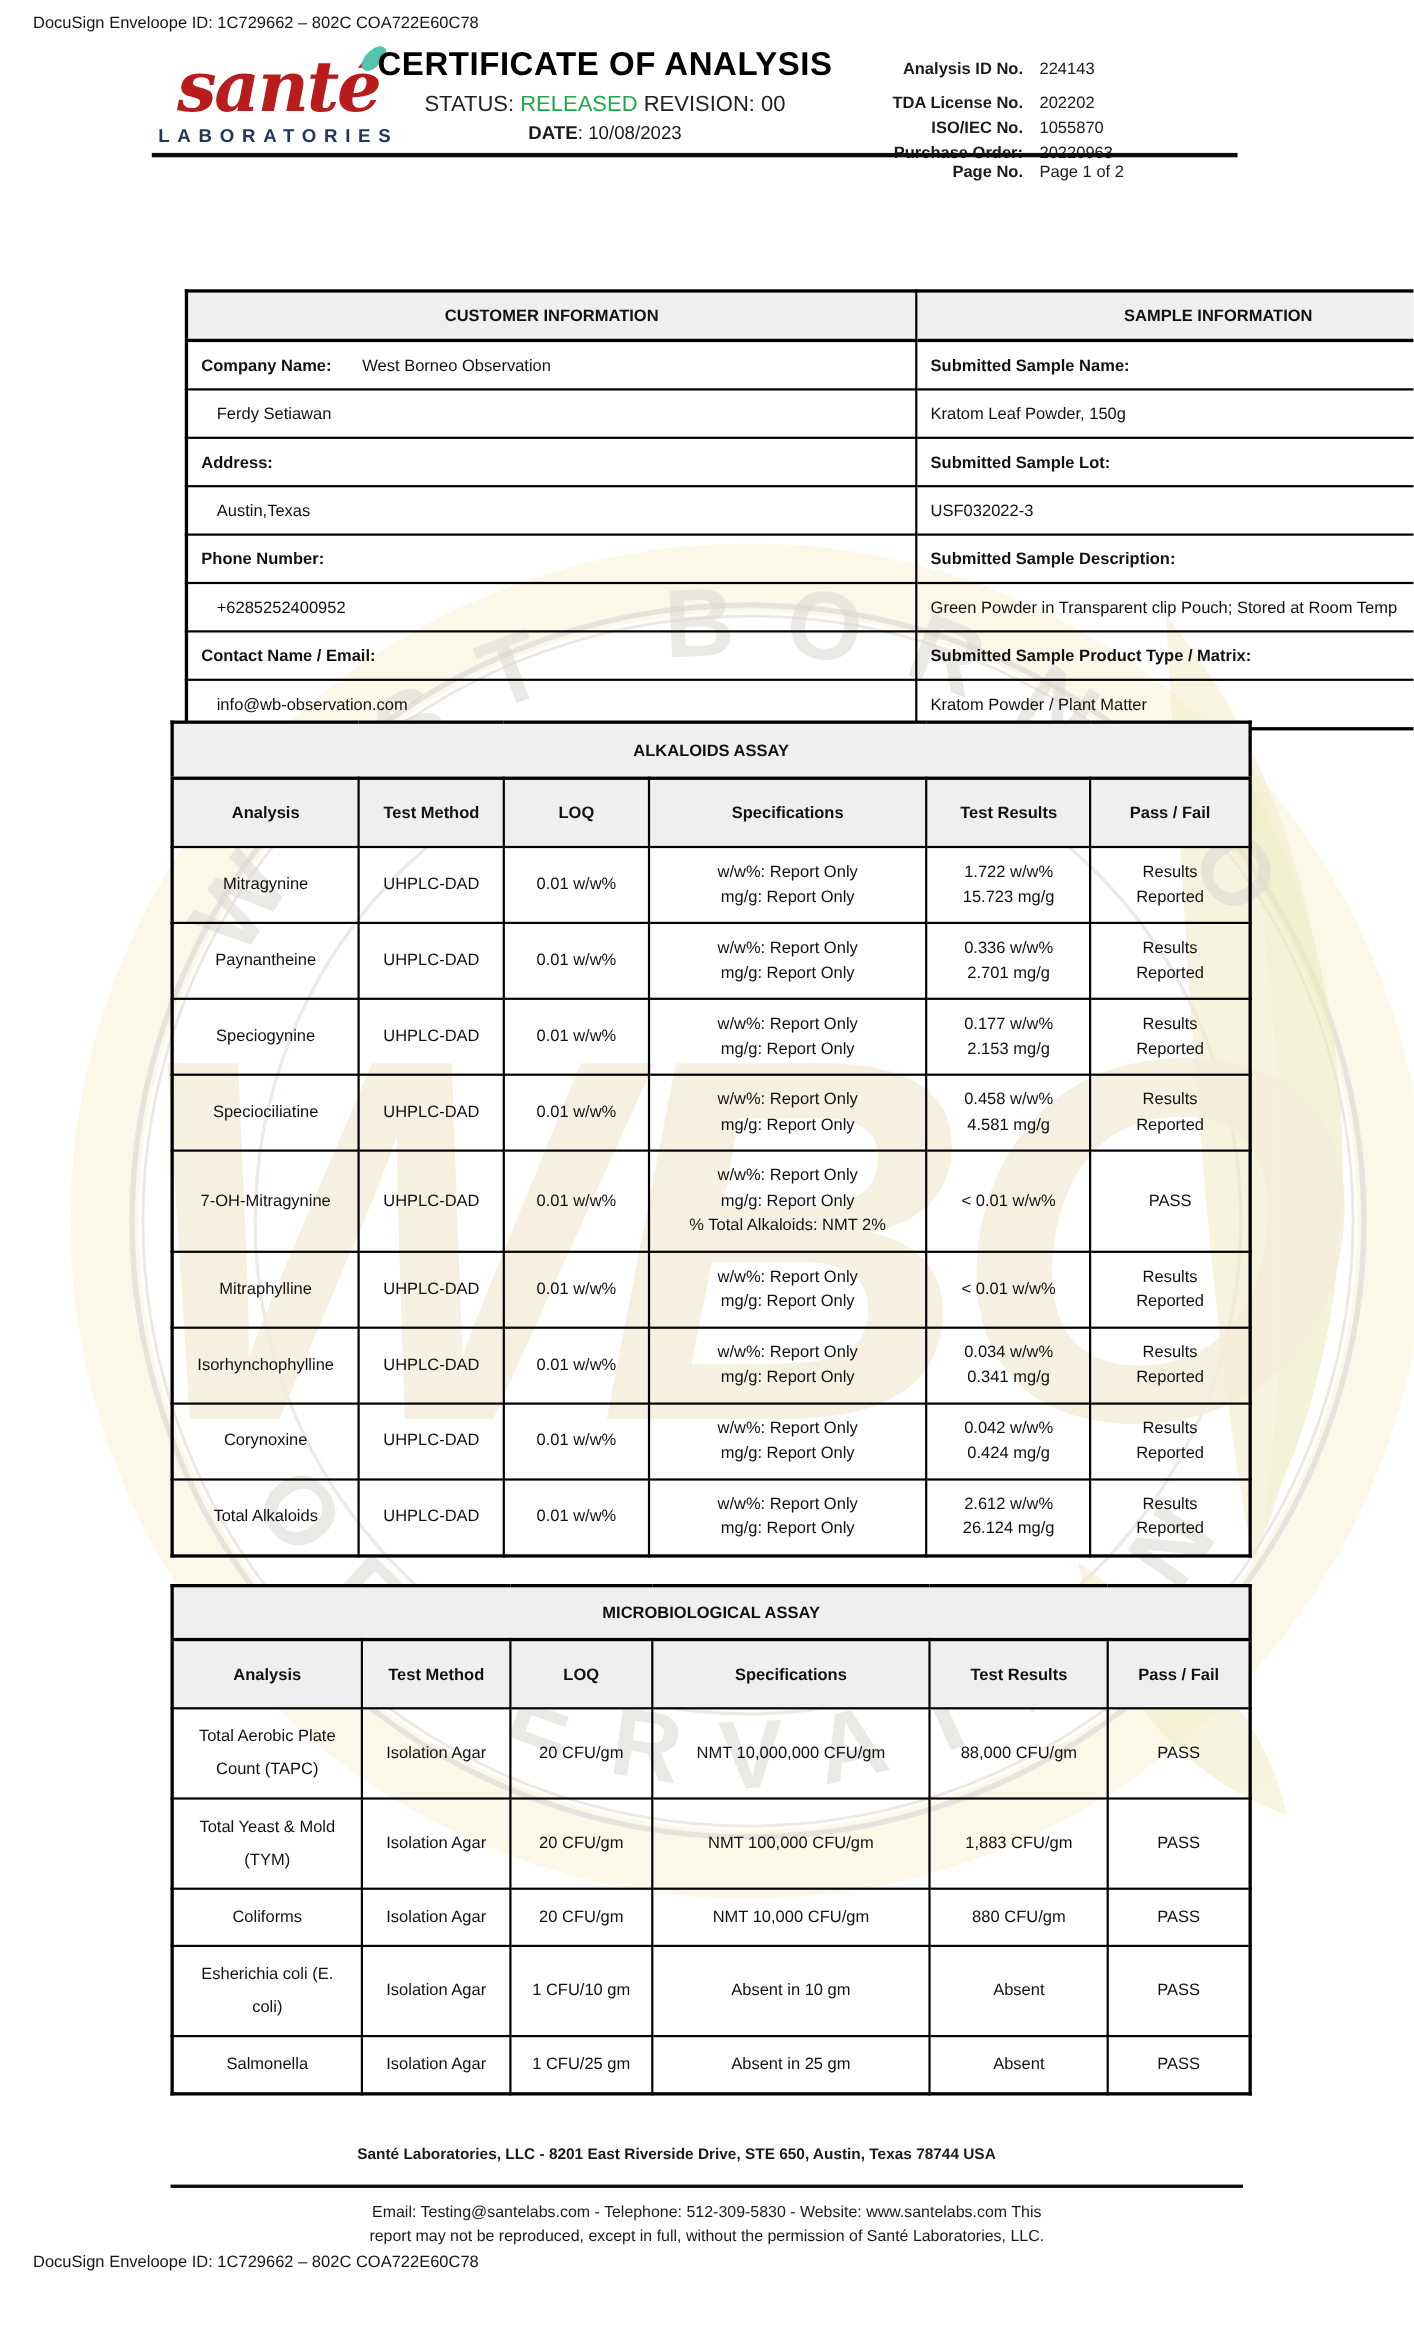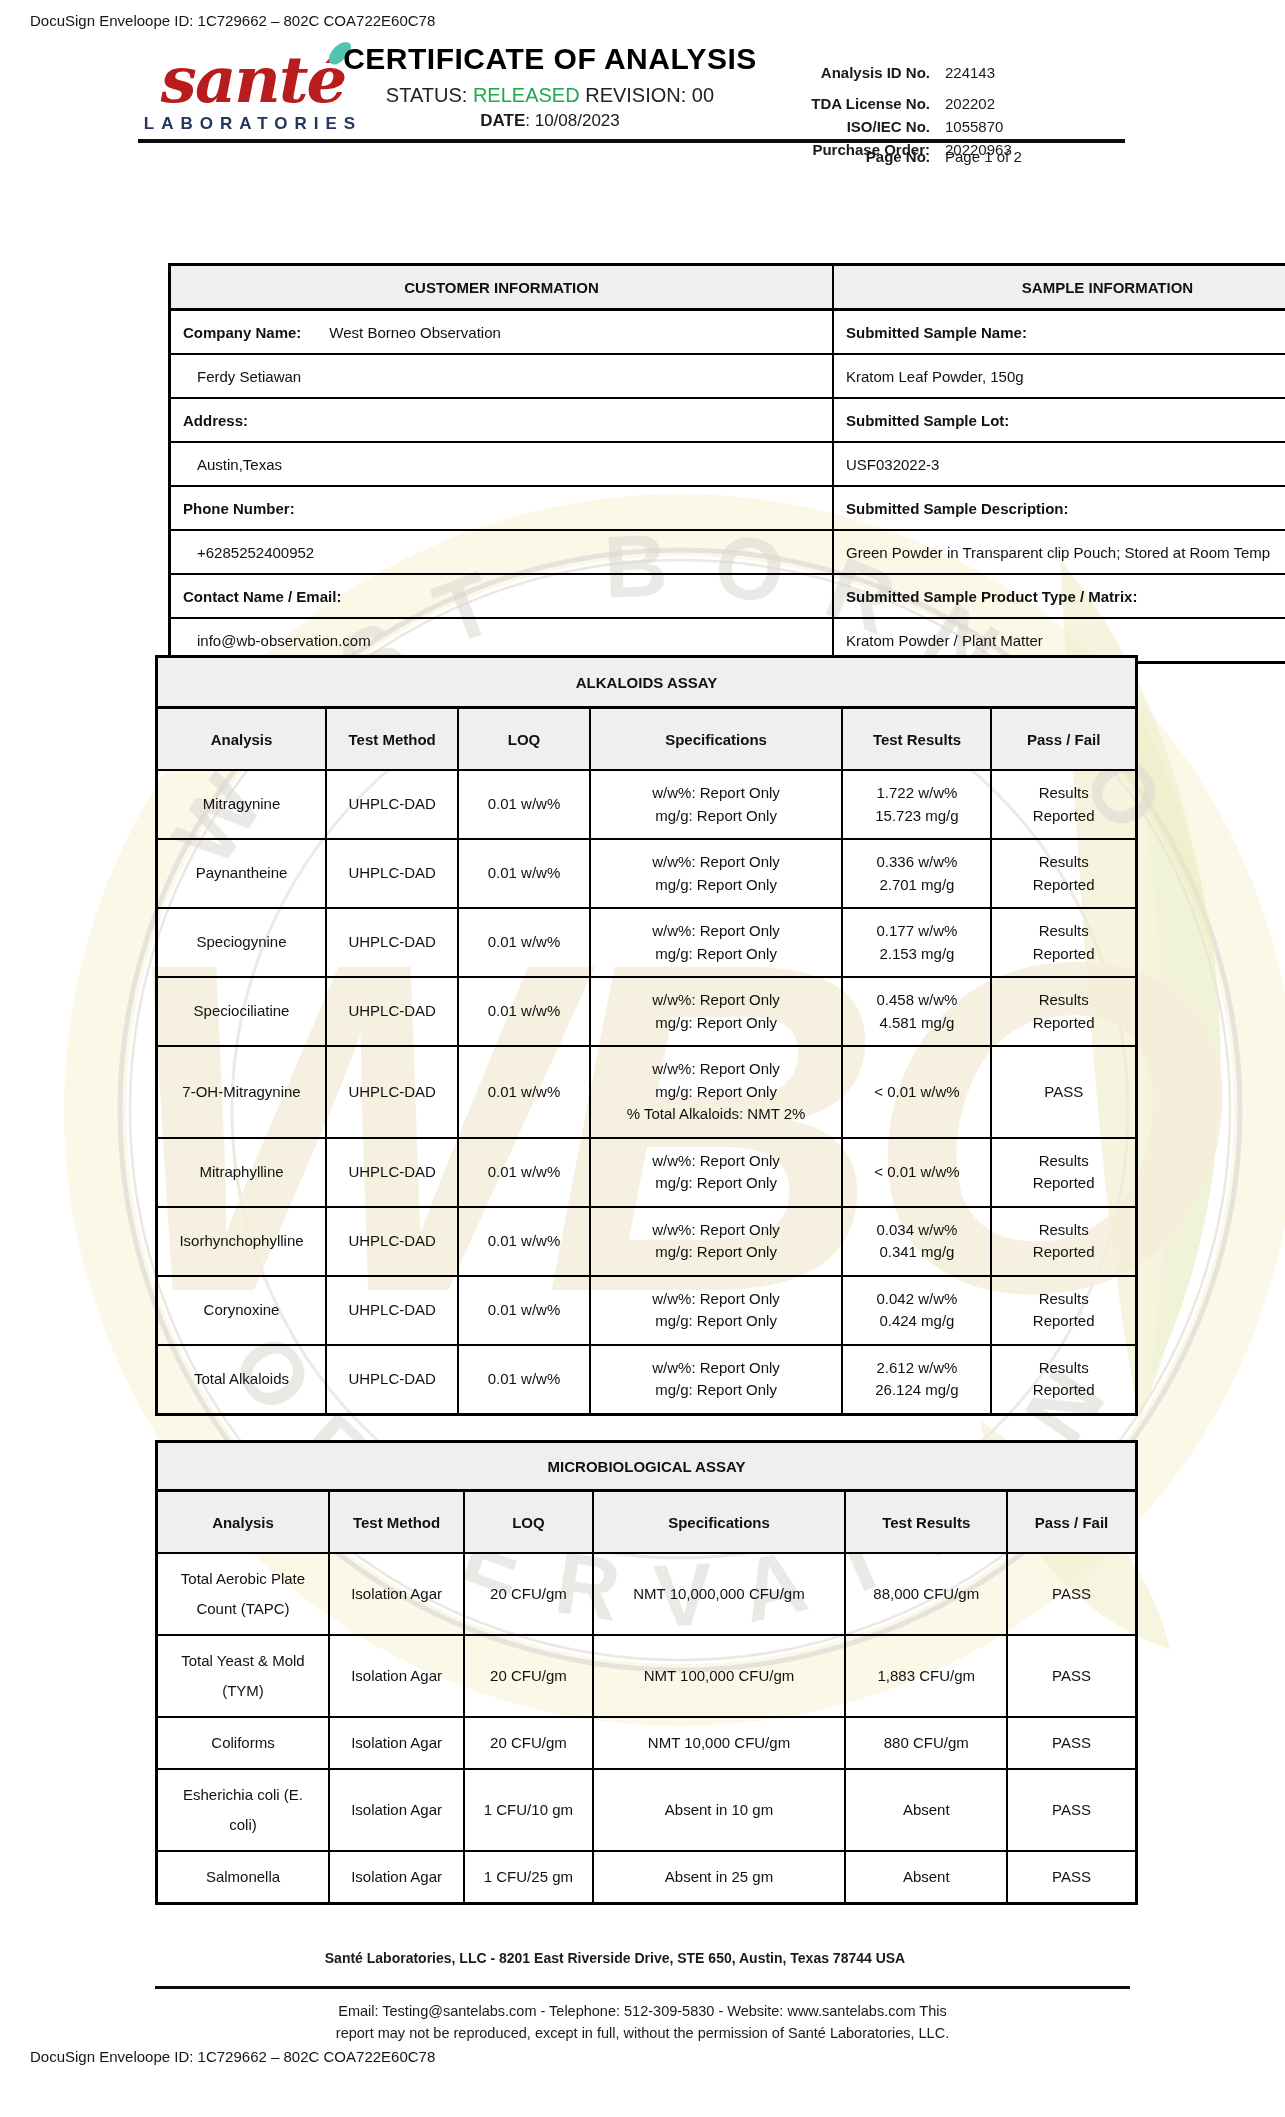--- a/index.html
+++ b/index.html
@@ -27,21 +27,21 @@
   #logo .labs{
     margin-top:2px;font-size:17px;font-weight:bold;color:#24365c;letter-spacing:7px;
   }
   #title-block{left:300px;top:42px;width:500px;text-align:center;z-index:3;}
   #coa-title{font-size:30px;font-weight:bold;color:#000;letter-spacing:0.5px;}
   #status-line{margin-top:8px;font-size:20px;color:#222;}
   #status-line .released{color:#1fa84c;}
   #date-line{margin-top:4px;font-size:17px;}
   #date-line .b{font-weight:bold;}
 
-  #meta-block{left:700px;top:64px;width:430px;z-index:3;font-size:15px;}
+  #meta-block{left:700px;top:54px;width:430px;z-index:3;font-size:15px;}
   .meta-row{display:flex;margin-bottom:6px;}
   .meta-row .ml{flex:0 0 230px;text-align:right;font-weight:bold;}
   .meta-row .mv{flex:1;padding-left:15px;}
   .meta-row.first{margin-bottom:14px;}
 
   #top-rule{left:138px;top:139px;width:987px;height:4px;background:#0d0d0d;z-index:3;}
   #page-row{left:700px;top:148px;width:430px;z-index:3;font-size:15px;display:flex;}
   #page-row .ml{flex:0 0 230px;text-align:right;font-weight:bold;}
   #page-row .mv{flex:1;padding-left:15px;}
 

